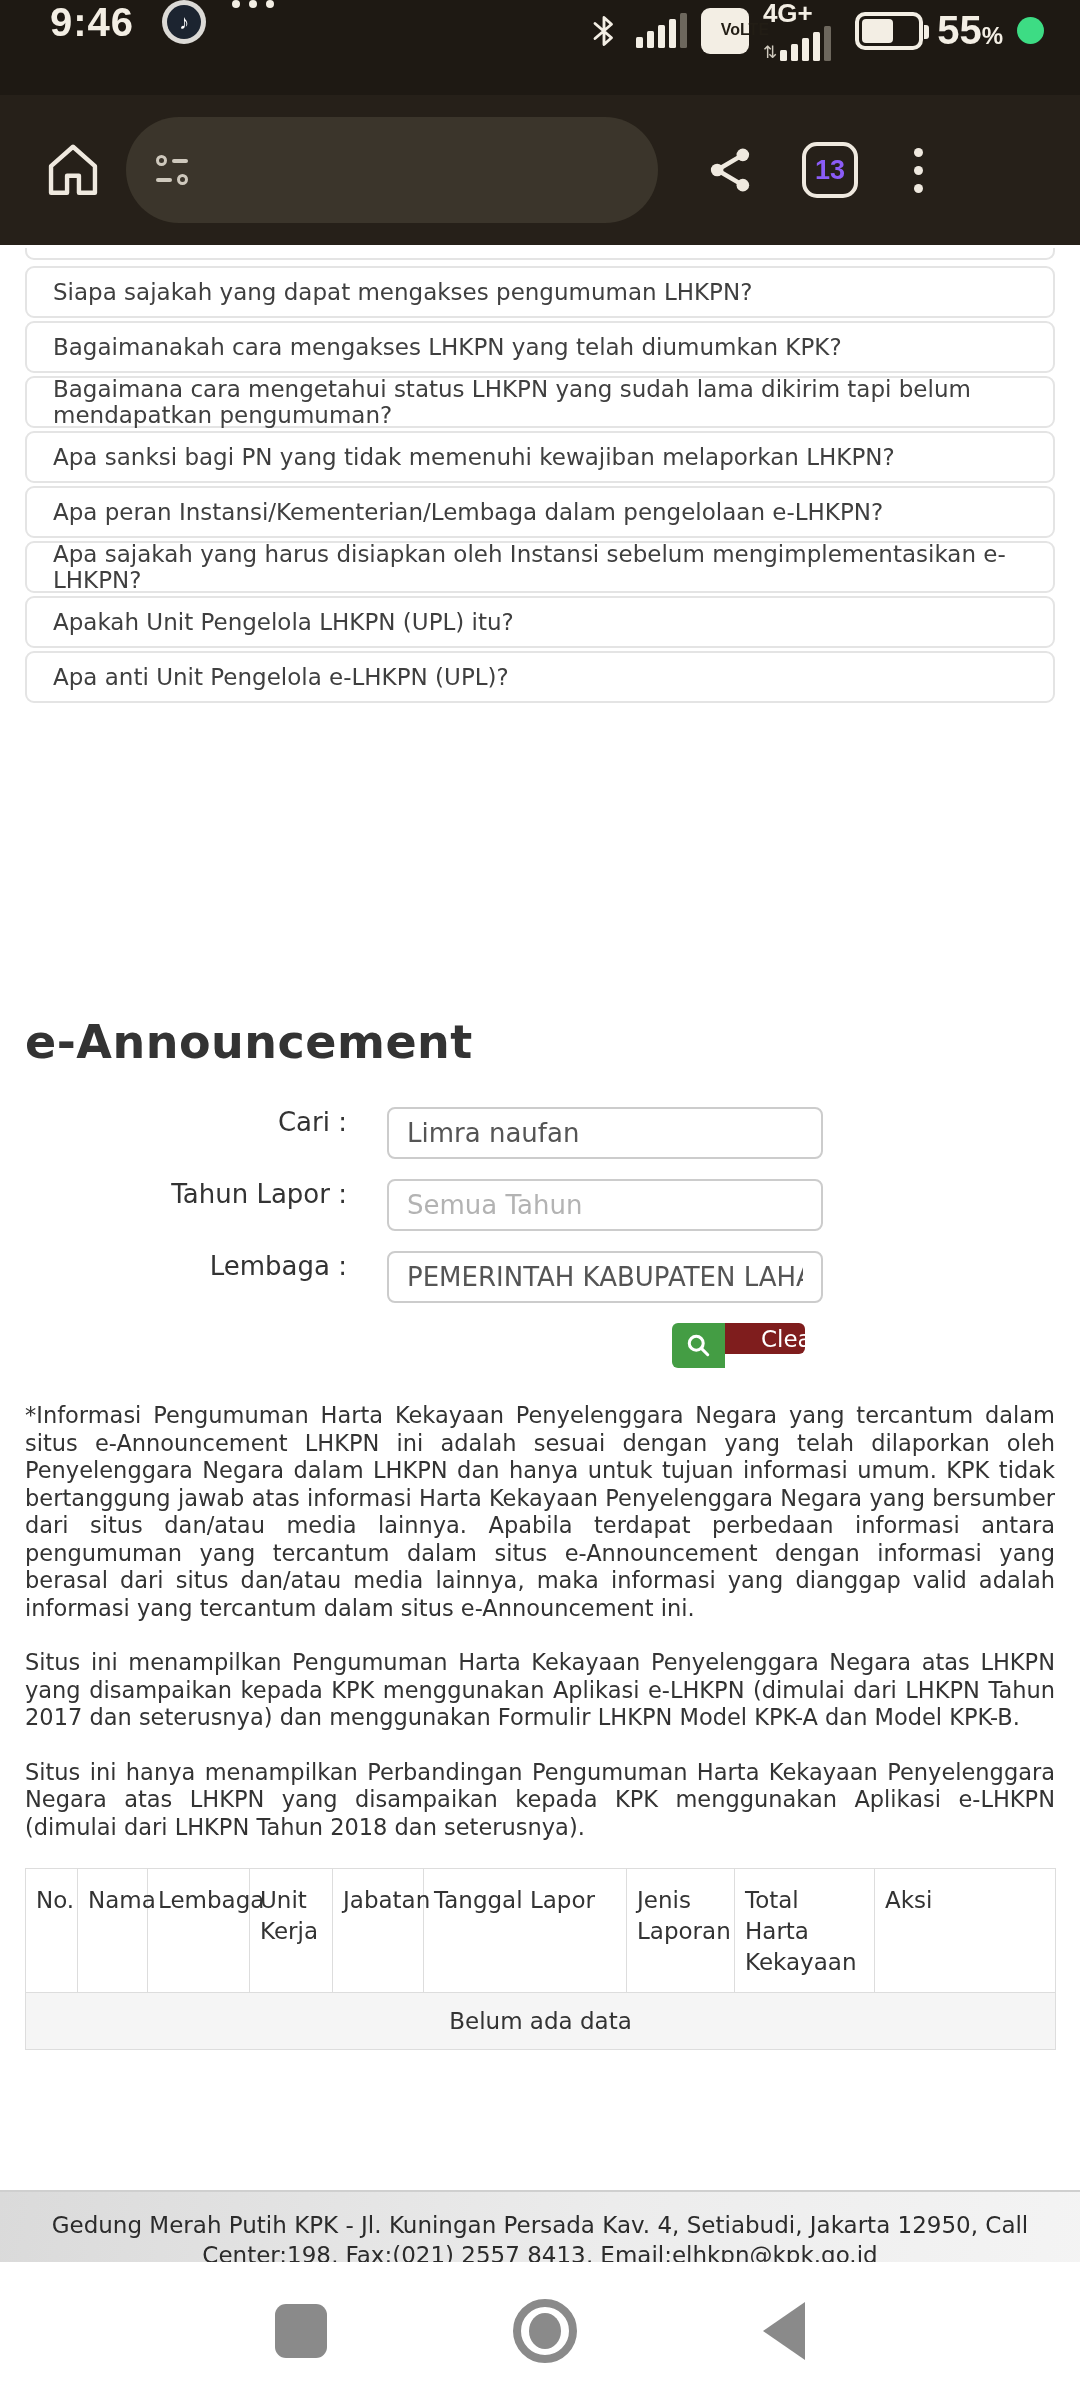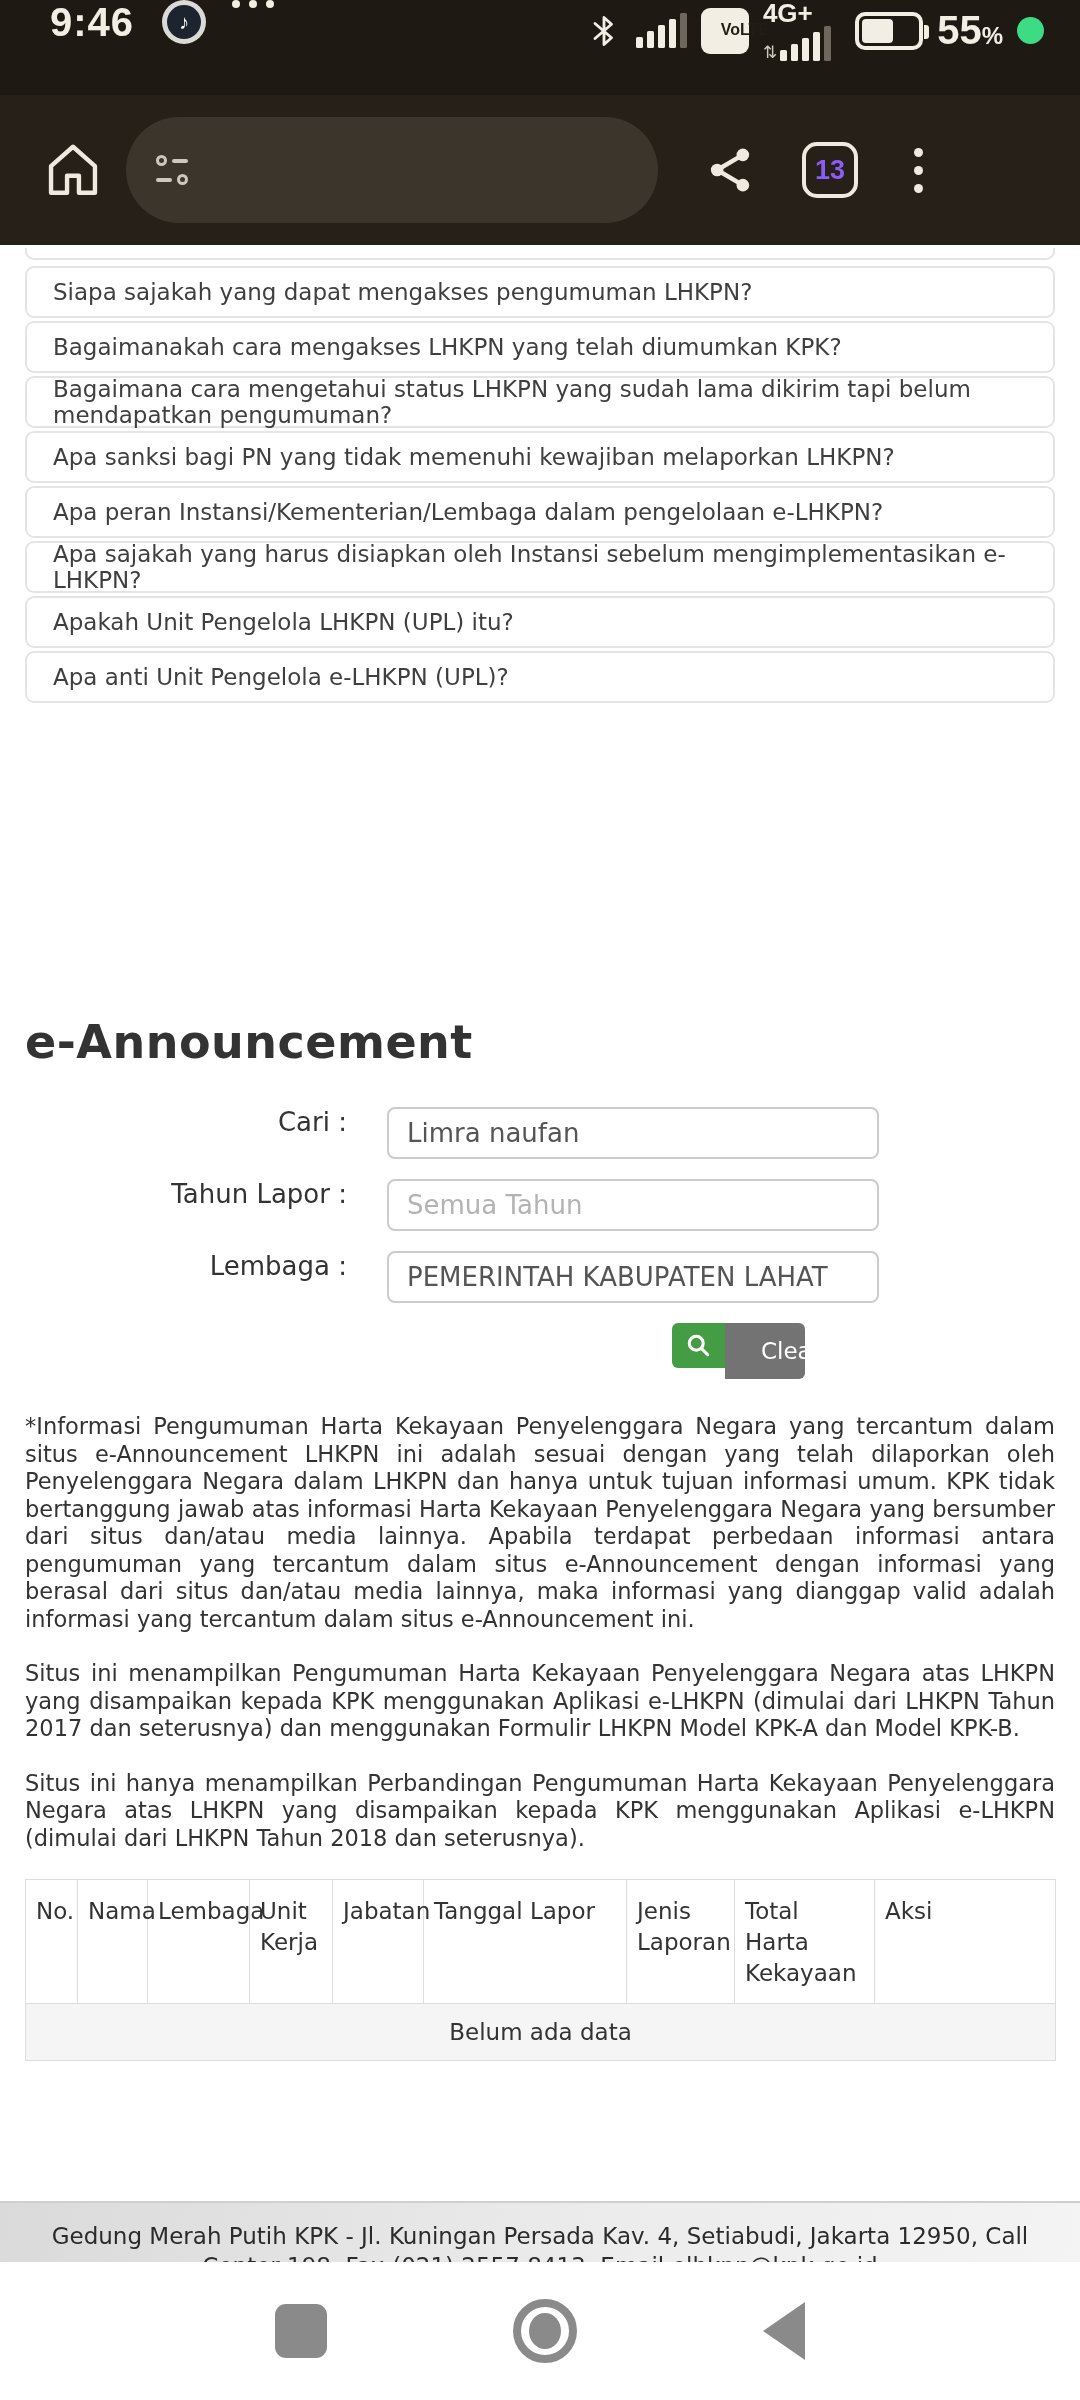--- a/index.html
+++ b/index.html
@@ -71,29 +71,29 @@
   .faq-item { height:52px; margin:0 25px 3px; border:2px solid #e4e4e4; border-radius:9px;
     background:#fff; display:flex; align-items:center; padding-left:26px;
     font-size:23px; color:#3f3f3f; }
 
   
   .page-title { margin:312px 0 0 25px; font-size:46px; font-weight:700; color:#333;
     letter-spacing:0.5px; }
   .search-form { margin-top:38px; }
   .form-row { display:flex; align-items:flex-start; padding-left:77px; margin-bottom:20px; }
   .form-label { width:270px; text-align:right; font-size:26px; color:#333; padding-right:0; }
-  .form-input { margin-left:40px; width:492px; height:52px; border:2px solid #ccc;
+  .form-input { margin-left:40px; width:436px; height:52px; border:2px solid #ccc;
     border-radius:8px; font-size:26px; color:#555; padding:0 18px;
     font-family:"DejaVu Sans", sans-serif; background:#fff; outline:none; }
   .form-input::placeholder { color:#b3b3b3; }
   .btn-row { display:flex; justify-content:flex-end; padding-right:275px; margin-top:16px; }
   .btn-search { width:53px; height:45px; background:#449d44; border:none;
     border-radius:6px 0 0 6px; display:flex; align-items:center; justify-content:center;
     cursor:pointer; }
-  .btn-clear { width:80px; height:56px; background:#737373; border:none;
+  .btn-clear { width:80px; height:31px; background:#7f1d1d; border:none;
     border-radius:0 6px 6px 0; color:#fff; font-size:23px;
     font-family:"DejaVu Sans", sans-serif; cursor:pointer;padding-left:36px; }
 
   .disclaimers { margin:34px 25px 0; }
   .disclaimers p { font-size:22.5px; line-height:27.5px; text-align:justify; color:#333;
     margin-bottom:27px; }
 
   
   .result-table { margin:26px 25px 0; border-collapse:collapse; width:1030px;
     table-layout:fixed; }

